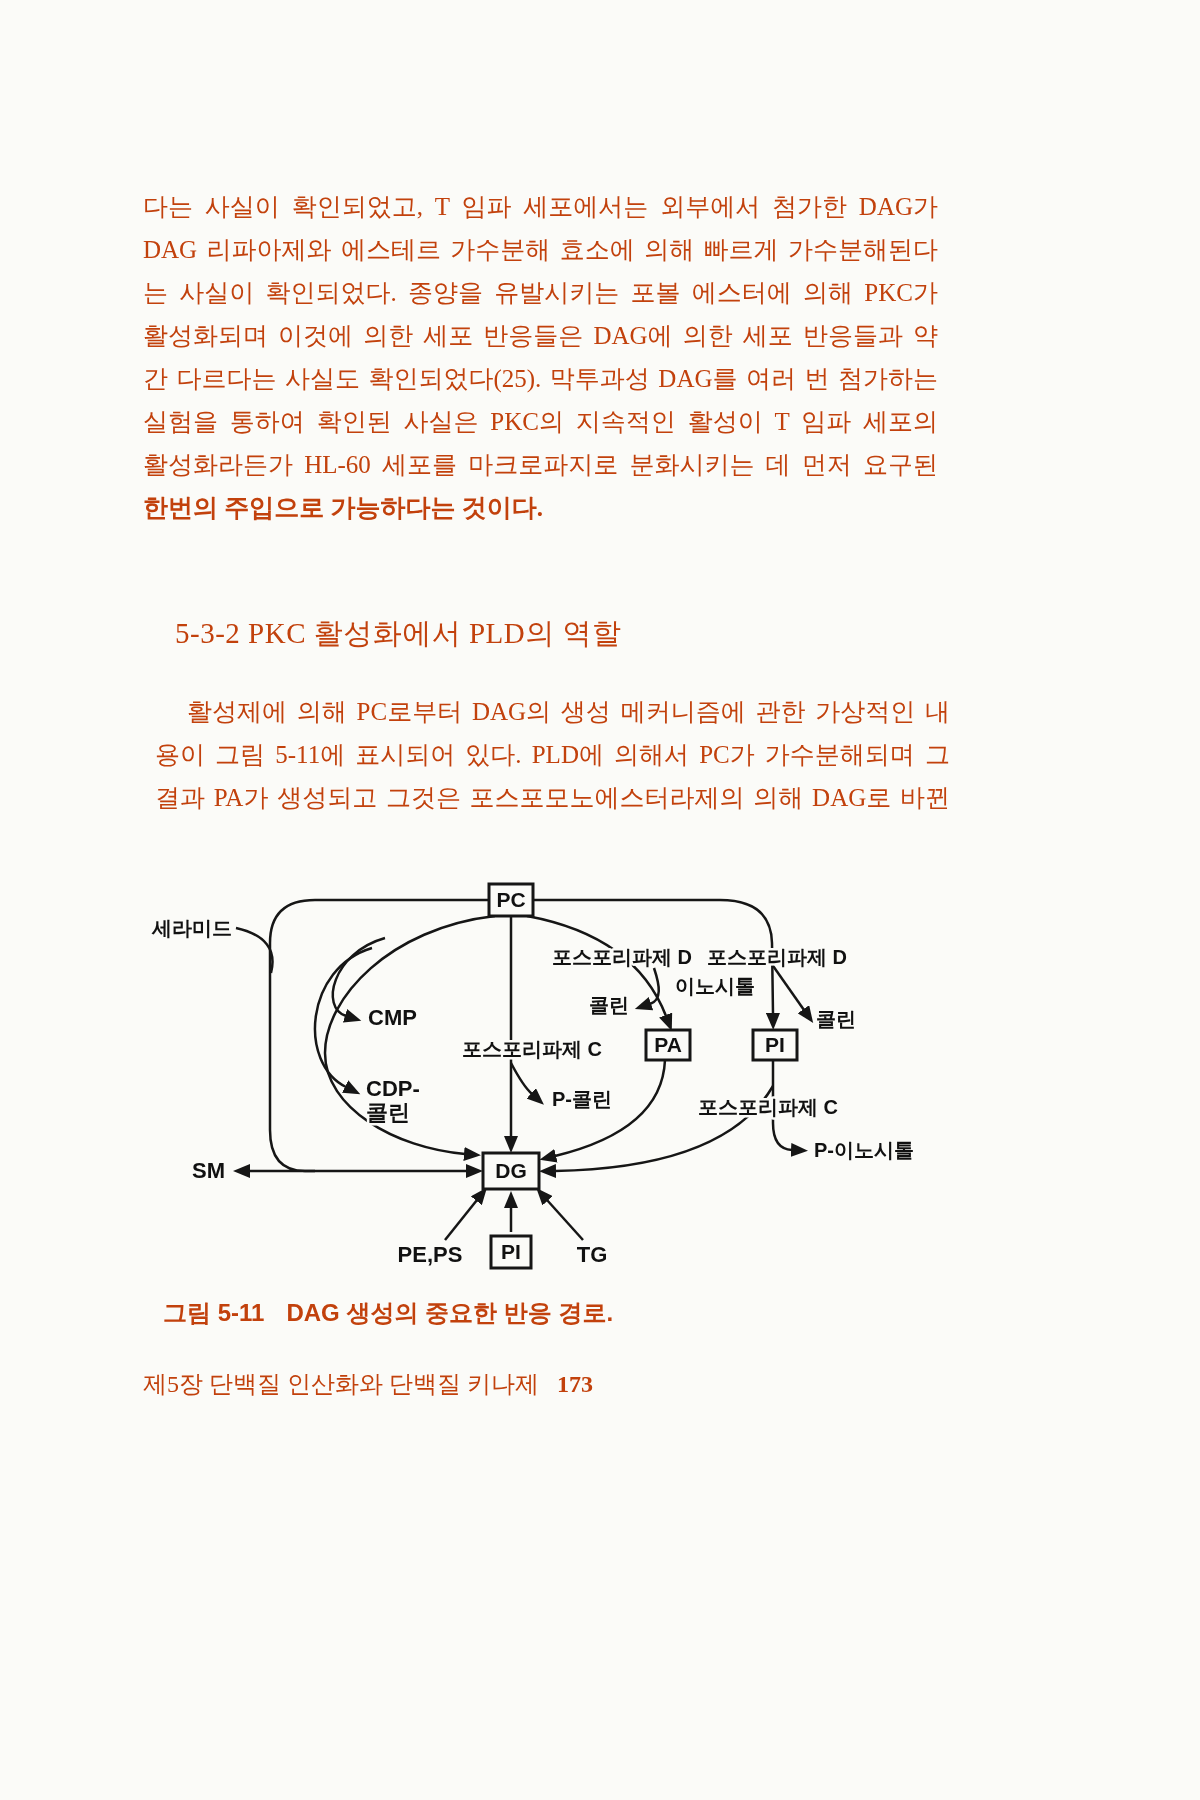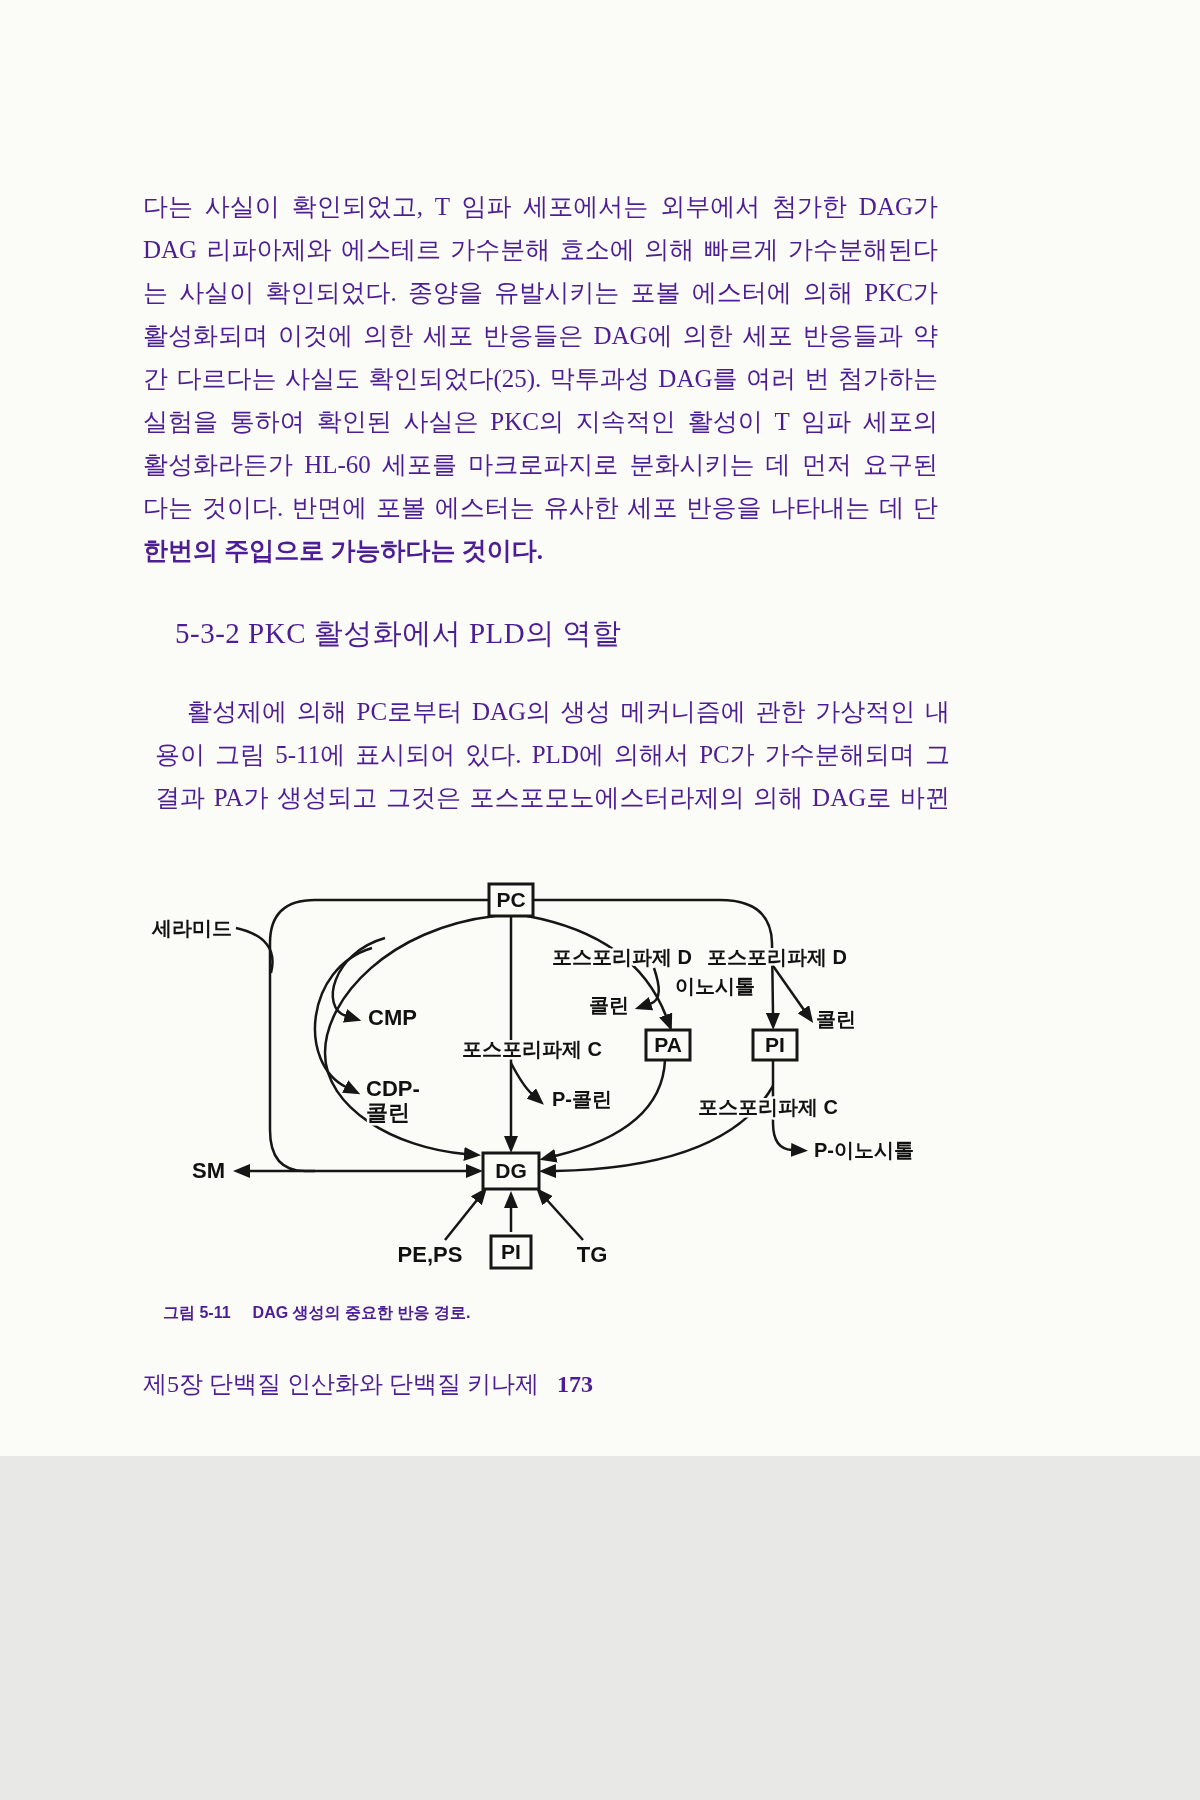--- a/index.html
+++ b/index.html
@@ -1,22 +1,22 @@
 <!DOCTYPE html>
 <html><head>
 <meta charset="utf-8">
 <style>
   html,body{margin:0;padding:0;background:#e8e8e6;}
   .page{
     position:relative;
-    width:1200px;height:1456px;
+    width:1200px;height:1800px;
     margin:0 auto;
     background:#fbfbf8;
     font-family:"Liberation Serif","DejaVu Serif",serif;
-    color:#4c1d95;
+    color:#c2410c;
     overflow:hidden;
   }
   .textblock{position:absolute;left:143px;width:795px;}
   .bodyline{
     font-size:25px;
     line-height:43px;
     text-align:justify;
     text-align-last:justify;
     word-break:keep-all;
     white-space:normal;
@@ -25,21 +25,21 @@
   .bodyline.indent{text-indent:32px;}
   .heading{
     position:absolute;left:175px;top:612px;
     font-size:29px;line-height:43px;
     letter-spacing:0.5px;
   }
   .figwrap{position:absolute;left:140px;top:868px;width:800px;height:430px;}
   .caption{
     position:absolute;left:163px;top:1295px;
     font-family:"Liberation Sans","DejaVu Sans",sans-serif;
-    font-weight:600;font-size:16px;line-height:36px;
+    font-weight:600;font-size:24px;line-height:36px;
   }
   .caption .cap-label{margin-right:22px;}
   .footer{
     position:absolute;left:143px;top:1367px;width:790px;
     text-align:left;font-size:24px;line-height:34px;
   }
   .footer .pageno{font-weight:bold;margin-left:18px;}
   
   .dline{fill:none;stroke:#161616;stroke-width:2.5;}
   .dbox{fill:#fbfbf8;stroke:#161616;stroke-width:3;}
@@ -60,21 +60,20 @@
 <div class="page">
 
   <div class="textblock" style="top:185px;">
     <div class="bodyline">다는 사실이 확인되었고, T 임파 세포에서는 외부에서 첨가한 DAG가</div>
     <div class="bodyline">DAG 리파아제와 에스테르 가수분해 효소에 의해 빠르게 가수분해된다</div>
     <div class="bodyline">는 사실이 확인되었다. 종양을 유발시키는 포볼 에스터에 의해 PKC가</div>
     <div class="bodyline">활성화되며 이것에 의한 세포 반응들은 DAG에 의한 세포 반응들과 약</div>
     <div class="bodyline">간 다르다는 사실도 확인되었다(25). 막투과성 DAG를 여러 번 첨가하는</div>
     <div class="bodyline">실험을 통하여 확인된 사실은 PKC의 지속적인 활성이 T 임파 세포의</div>
     <div class="bodyline">활성화라든가 HL-60 세포를 마크로파지로 분화시키는 데 먼저 요구된</div>
-    <div class="bodyline">다는 것이다. 반면에 포볼 에스터는 유사한 세포 반응을 나타내는 데 단</div>
     <div class="bodyline lastline">한번의 주입으로 가능하다는 것이다.</div>
   </div>
 
   <div class="heading">5-3-2  PKC 활성화에서 PLD의 역할</div>
 
   <div class="textblock" style="top:690px;margin-left:12px;">
     <div class="bodyline indent">활성제에 의해 PC로부터 DAG의 생성 메커니즘에 관한 가상적인 내</div>
     <div class="bodyline">용이 그림 5-11에 표시되어 있다. PLD에 의해서 PC가 가수분해되며 그</div>
     <div class="bodyline">결과 PA가 생성되고 그것은 포스포모노에스터라제의 의해 DAG로 바뀐</div>
   </div>

